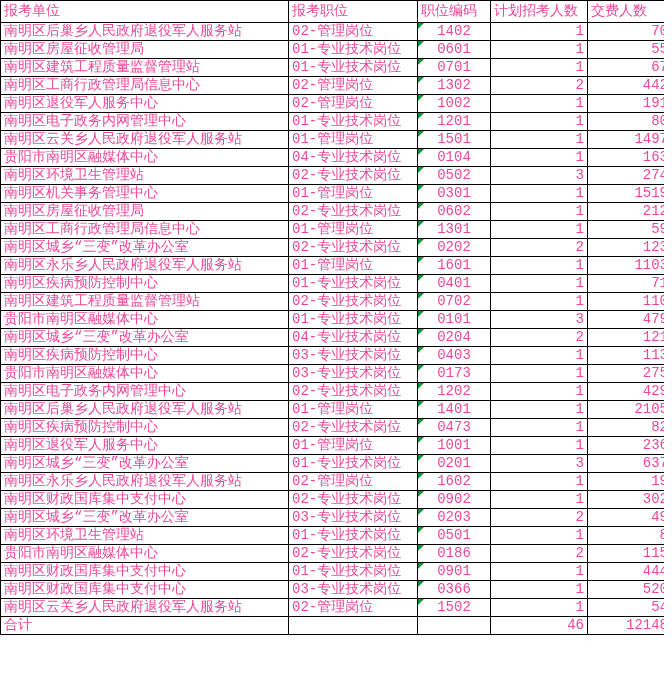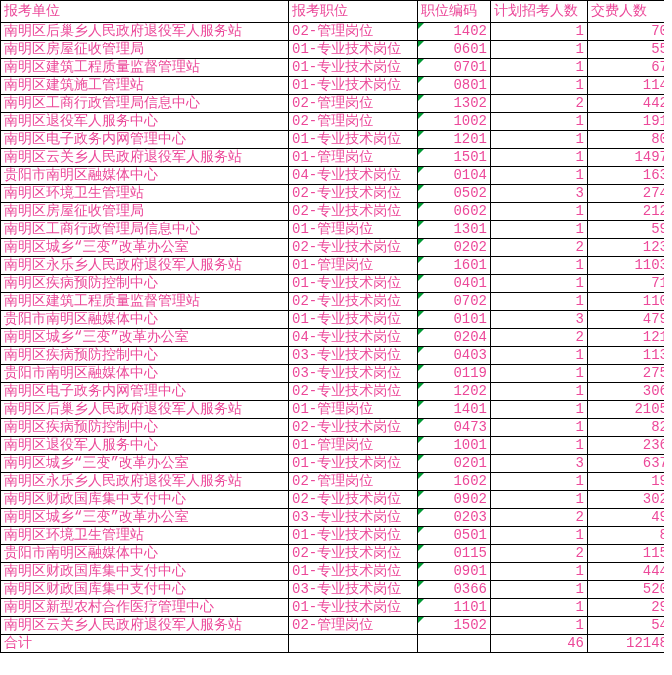--- a/index.html
+++ b/index.html
@@ -36,21 +36,21 @@
   }
   .grid thead th {
     height: 21px;
     line-height: 21px;
     text-align: left;
   }
   .grid td.txt { text-align: left; }
   .grid td.num { text-align: right; }
   .grid td.code {
     position: relative;
-    text-align: right;
+    text-align: center;
   }
   .flag {
     position: absolute;
     top: 0;
     left: 0;
     width: 0;
     height: 0;
     border-top: 6px solid var(--flag-green, #009933);
     border-right: 6px solid transparent;
   }
@@ -92,27 +92,20 @@
           <td class="num">55</td>
         </tr>
         <tr>
           <td class="txt">南明区建筑工程质量监督管理站</td>
           <td class="txt">01-专业技术岗位</td>
           <td class="code"><span class="flag"></span><span>0701</span></td>
           <td class="num">1</td>
           <td class="num">67</td>
         </tr>
         <tr>
-          <td class="txt">南明区建筑施工管理站</td>
-          <td class="txt">01-专业技术岗位</td>
-          <td class="code"><span class="flag"></span><span>0801</span></td>
-          <td class="num">1</td>
-          <td class="num">114</td>
-        </tr>
-        <tr>
           <td class="txt">南明区工商行政管理局信息中心</td>
           <td class="txt">02-管理岗位</td>
           <td class="code"><span class="flag"></span><span>1302</span></td>
           <td class="num">2</td>
           <td class="num">442</td>
         </tr>
         <tr>
           <td class="txt">南明区退役军人服务中心</td>
           <td class="txt">02-管理岗位</td>
           <td class="code"><span class="flag"></span><span>1002</span></td>
@@ -141,20 +134,27 @@
           <td class="num">163</td>
         </tr>
         <tr>
           <td class="txt">南明区环境卫生管理站</td>
           <td class="txt">02-专业技术岗位</td>
           <td class="code"><span class="flag"></span><span>0502</span></td>
           <td class="num">3</td>
           <td class="num">274</td>
         </tr>
         <tr>
+          <td class="txt">南明区机关事务管理中心</td>
+          <td class="txt">01-管理岗位</td>
+          <td class="code"><span class="flag"></span><span>0301</span></td>
+          <td class="num">1</td>
+          <td class="num">1519</td>
+        </tr>
+        <tr>
           <td class="txt">南明区房屋征收管理局</td>
           <td class="txt">02-专业技术岗位</td>
           <td class="code"><span class="flag"></span><span>0602</span></td>
           <td class="num">1</td>
           <td class="num">212</td>
         </tr>
         <tr>
           <td class="txt">南明区工商行政管理局信息中心</td>
           <td class="txt">01-管理岗位</td>
           <td class="code"><span class="flag"></span><span>1301</span></td>
@@ -206,30 +206,30 @@
         <tr>
           <td class="txt">南明区疾病预防控制中心</td>
           <td class="txt">03-专业技术岗位</td>
           <td class="code"><span class="flag"></span><span>0403</span></td>
           <td class="num">1</td>
           <td class="num">113</td>
         </tr>
         <tr>
           <td class="txt">贵阳市南明区融媒体中心</td>
           <td class="txt">03-专业技术岗位</td>
-          <td class="code"><span class="flag"></span><span>0119</span></td>
+          <td class="code"><span class="flag"></span><span>0173</span></td>
           <td class="num">1</td>
           <td class="num">275</td>
         </tr>
         <tr>
           <td class="txt">南明区电子政务内网管理中心</td>
           <td class="txt">02-专业技术岗位</td>
           <td class="code"><span class="flag"></span><span>1202</span></td>
           <td class="num">1</td>
-          <td class="num">306</td>
+          <td class="num">429</td>
         </tr>
         <tr>
           <td class="txt">南明区后巢乡人民政府退役军人服务站</td>
           <td class="txt">01-管理岗位</td>
           <td class="code"><span class="flag"></span><span>1401</span></td>
           <td class="num">1</td>
           <td class="num">2105</td>
         </tr>
         <tr>
           <td class="txt">南明区疾病预防控制中心</td>
@@ -276,44 +276,37 @@
         <tr>
           <td class="txt">南明区环境卫生管理站</td>
           <td class="txt">01-专业技术岗位</td>
           <td class="code"><span class="flag"></span><span>0501</span></td>
           <td class="num">1</td>
           <td class="num">8</td>
         </tr>
         <tr>
           <td class="txt">贵阳市南明区融媒体中心</td>
           <td class="txt">02-专业技术岗位</td>
-          <td class="code"><span class="flag"></span><span>0115</span></td>
+          <td class="code"><span class="flag"></span><span>0186</span></td>
           <td class="num">2</td>
           <td class="num">115</td>
         </tr>
         <tr>
           <td class="txt">南明区财政国库集中支付中心</td>
           <td class="txt">01-专业技术岗位</td>
           <td class="code"><span class="flag"></span><span>0901</span></td>
           <td class="num">1</td>
           <td class="num">444</td>
         </tr>
         <tr>
           <td class="txt">南明区财政国库集中支付中心</td>
           <td class="txt">03-专业技术岗位</td>
           <td class="code"><span class="flag"></span><span>0366</span></td>
           <td class="num">1</td>
           <td class="num">520</td>
-        </tr>
-        <tr>
-          <td class="txt">南明区新型农村合作医疗管理中心</td>
-          <td class="txt">01-专业技术岗位</td>
-          <td class="code"><span class="flag"></span><span>1101</span></td>
-          <td class="num">1</td>
-          <td class="num">29</td>
         </tr>
         <tr>
           <td class="txt">南明区云关乡人民政府退役军人服务站</td>
           <td class="txt">02-管理岗位</td>
           <td class="code"><span class="flag"></span><span>1502</span></td>
           <td class="num">1</td>
           <td class="num">54</td>
         </tr>
       </tbody>
     <tfoot>

